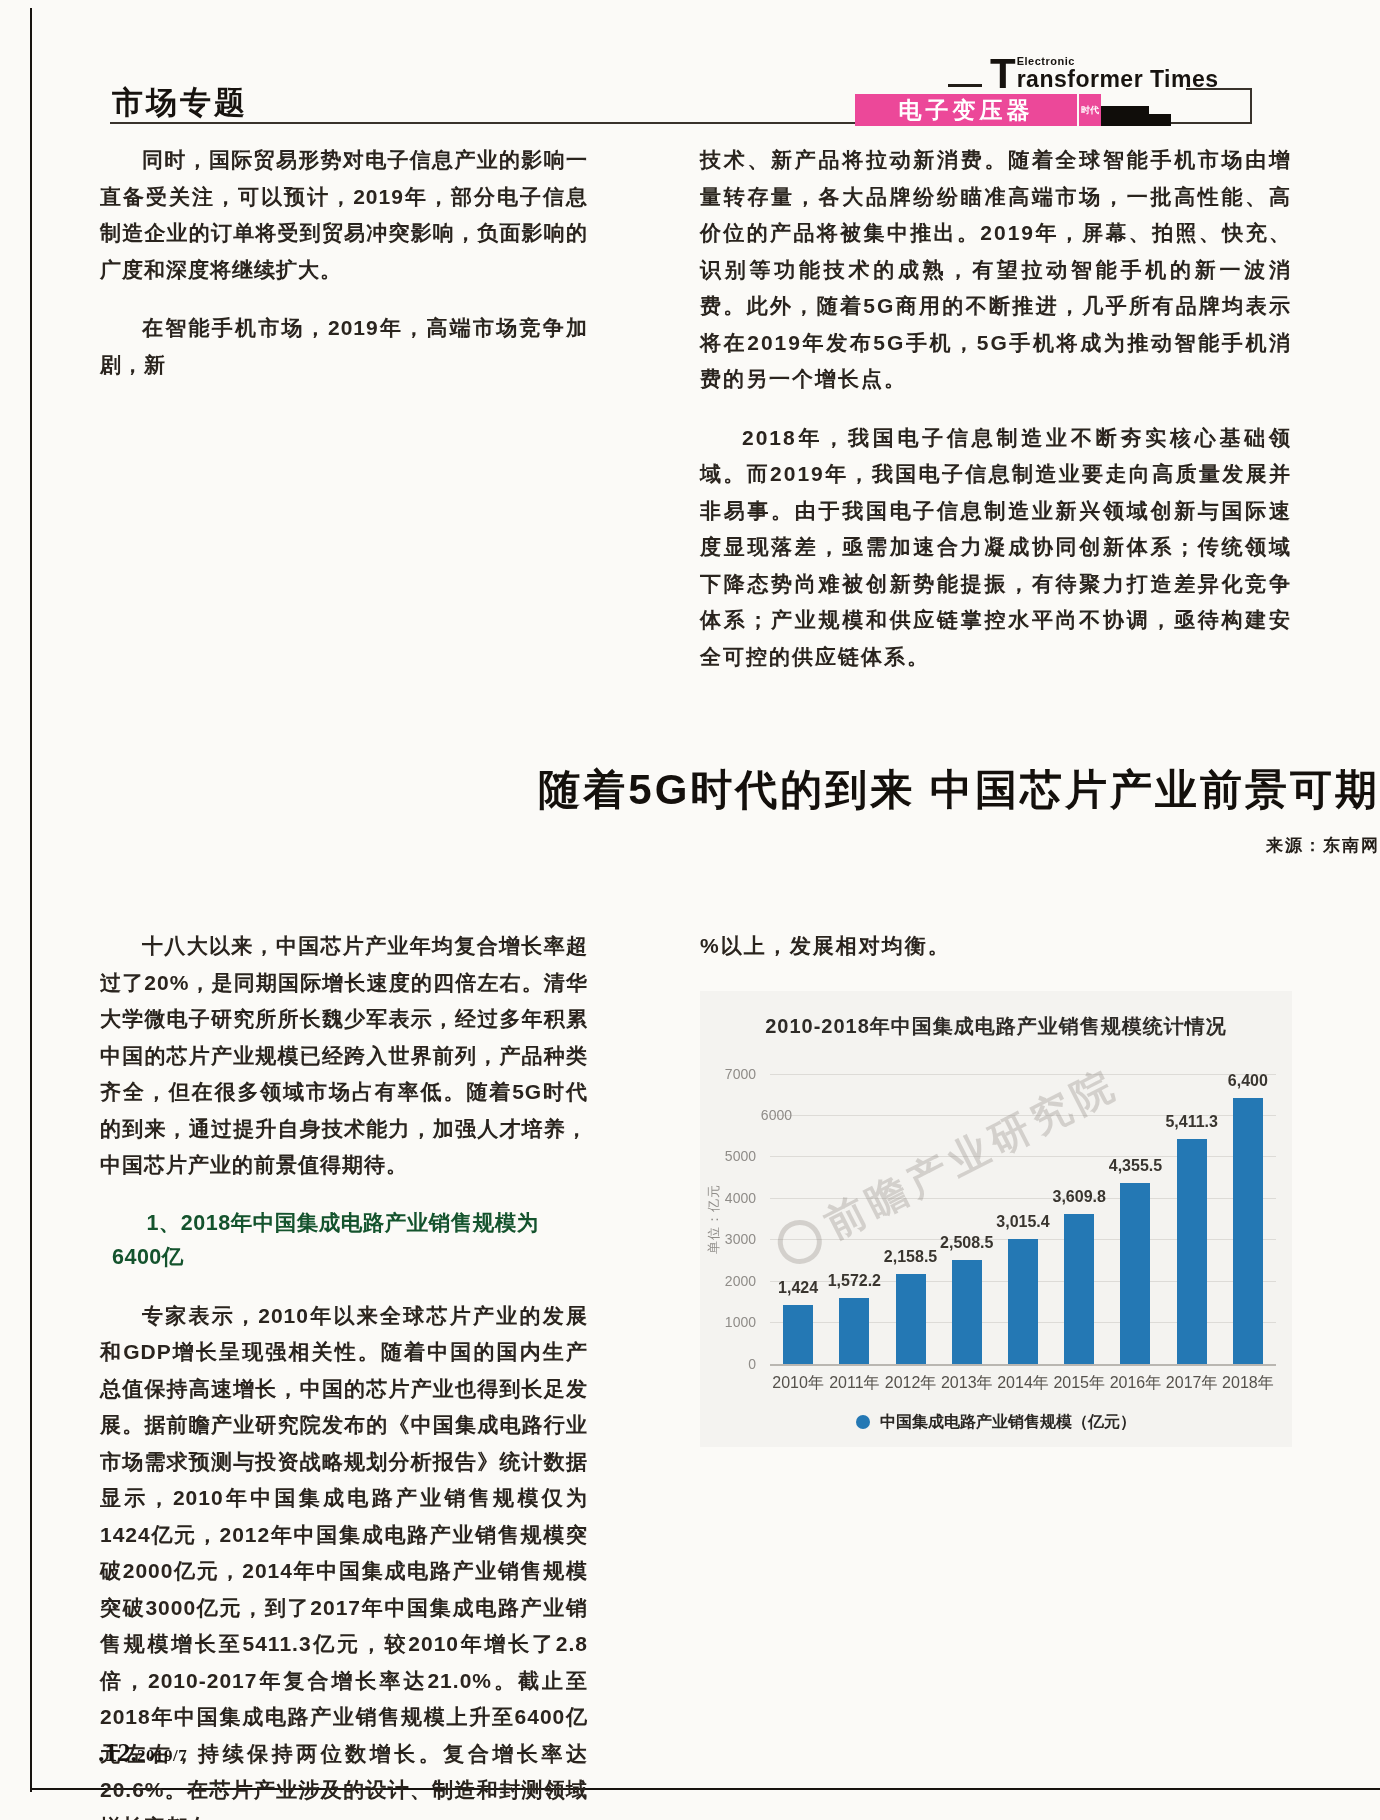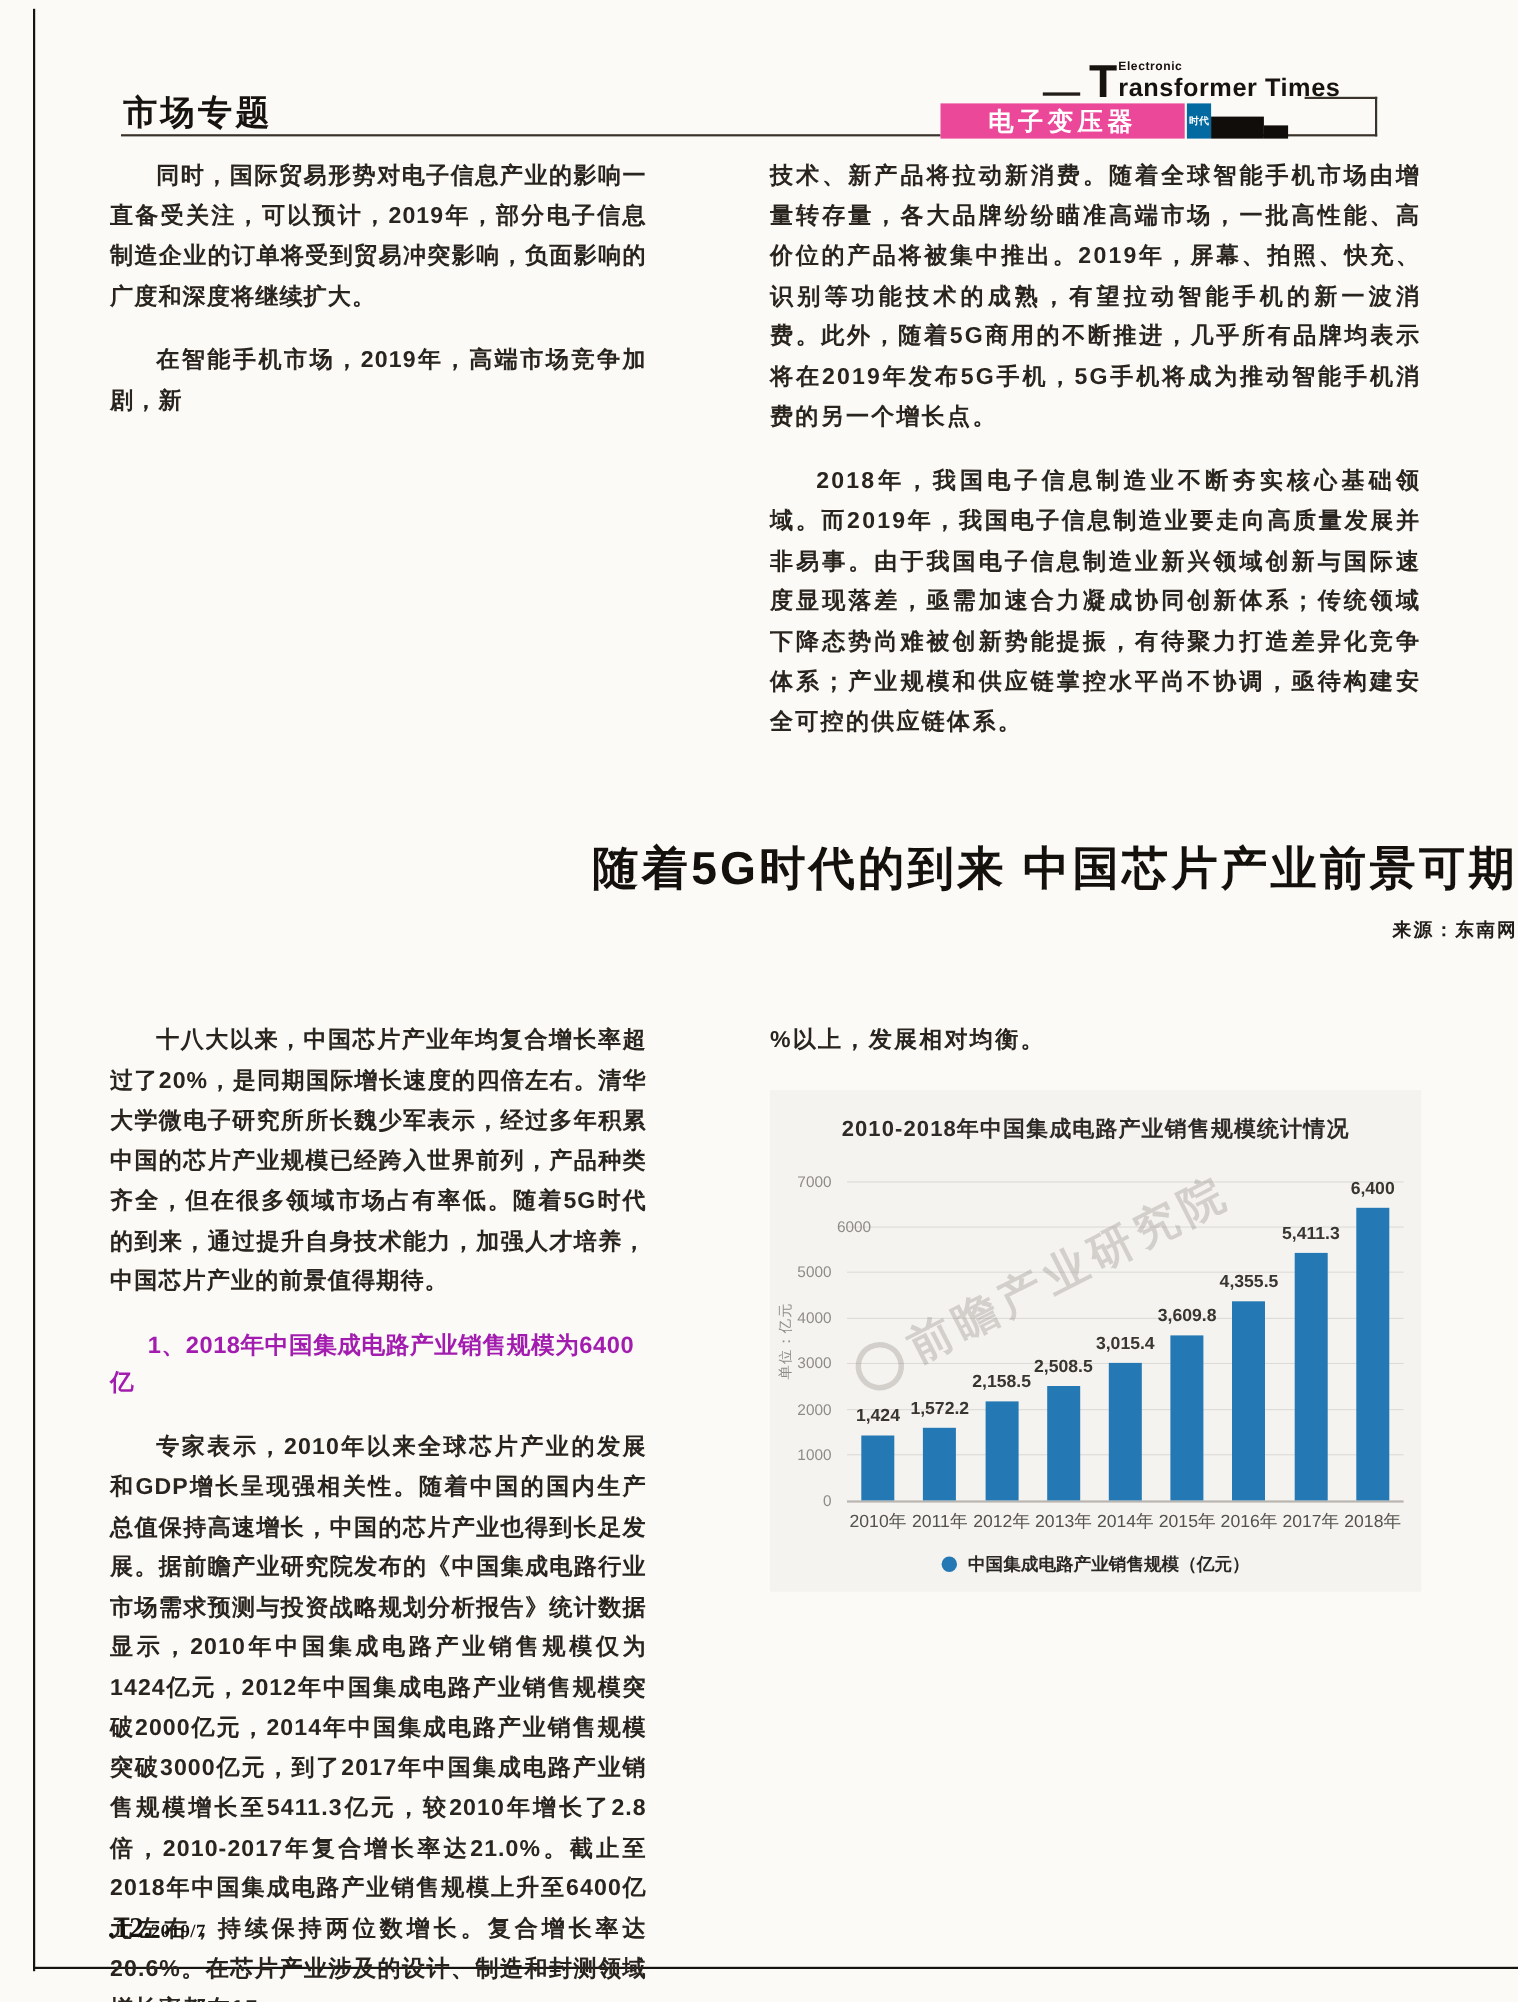--- a/index.html
+++ b/index.html
@@ -23,41 +23,41 @@
   .tt-initial{font-size:42px;line-height:36px;font-weight:900;}
   .tt-stack{display:flex;flex-direction:column;margin-left:1px;}
   .tt-top{font-size:11px;font-weight:900;letter-spacing:.5px;line-height:11px;}
   .tt-main{font-size:23px;font-weight:900;letter-spacing:.5px;line-height:24px;}
   .logo-box{
     position:absolute;left:855px;top:94px;width:222px;height:32px;background:#ec4899;
     display:flex;align-items:center;justify-content:center;
   }
   .logo-text{color:#fff;font-size:23px;font-weight:900;letter-spacing:4px;line-height:30px;}
   .logo-suffix{
-    position:absolute;left:1079px;top:94px;width:22px;height:32px;background:#0369a1;
+    position:absolute;left:1079px;top:94px;width:22px;height:32px;background:#ec4899;
     color:#fff;font-size:9px;font-weight:700;display:flex;flex-direction:column;
     align-items:center;justify-content:center;line-height:10px;letter-spacing:0;
   }
   .logo-step{position:absolute;left:1101px;top:106px;width:48px;height:20px;background:#100d0a;}
   .logo-step2{position:absolute;left:1149px;top:114px;width:22px;height:12px;background:#100d0a;}
 
   
   .top-columns{position:absolute;left:100px;top:142px;width:1192px;display:flex;}
   .bottom-columns{position:absolute;left:100px;top:928px;width:1192px;display:flex;}
   .col-a{width:488px;letter-spacing:1px;}
   .col-gap{width:112px;flex:0 0 112px;}
   .col-b{width:592px;letter-spacing:2px;}
   .body-par{
     margin:0 0 22px 0;font-size:21px;line-height:36.5px;font-weight:700;
     text-align:justify;color:#2a241e;
   }
   .indent{text-indent:2em;}
   .sub-heading{
-    margin:10px 0 24px 0;font-size:21.5px;line-height:34px;font-weight:900;
-    text-indent:1.6em;color:#a21caf;letter-spacing:.5px;
+    margin:10px 0 24px 12px;font-size:21.5px;line-height:34px;font-weight:900;
+    text-indent:1.6em;color:#14532d;letter-spacing:.5px;
   }
 
   
   .article-head{position:absolute;left:0;top:762px;width:1380px;text-align:right;}
   .article-title{margin:0;font-size:42px;font-weight:900;letter-spacing:3px;color:#14100c;}
   .article-source{margin-top:16px;font-size:17px;font-weight:700;letter-spacing:2px;color:#221d18;}
 
   
   .chart-fig{
     margin:26px 0 30px 0;background:#f4f3f0;padding:18px 8px 14px 8px;letter-spacing:0;

